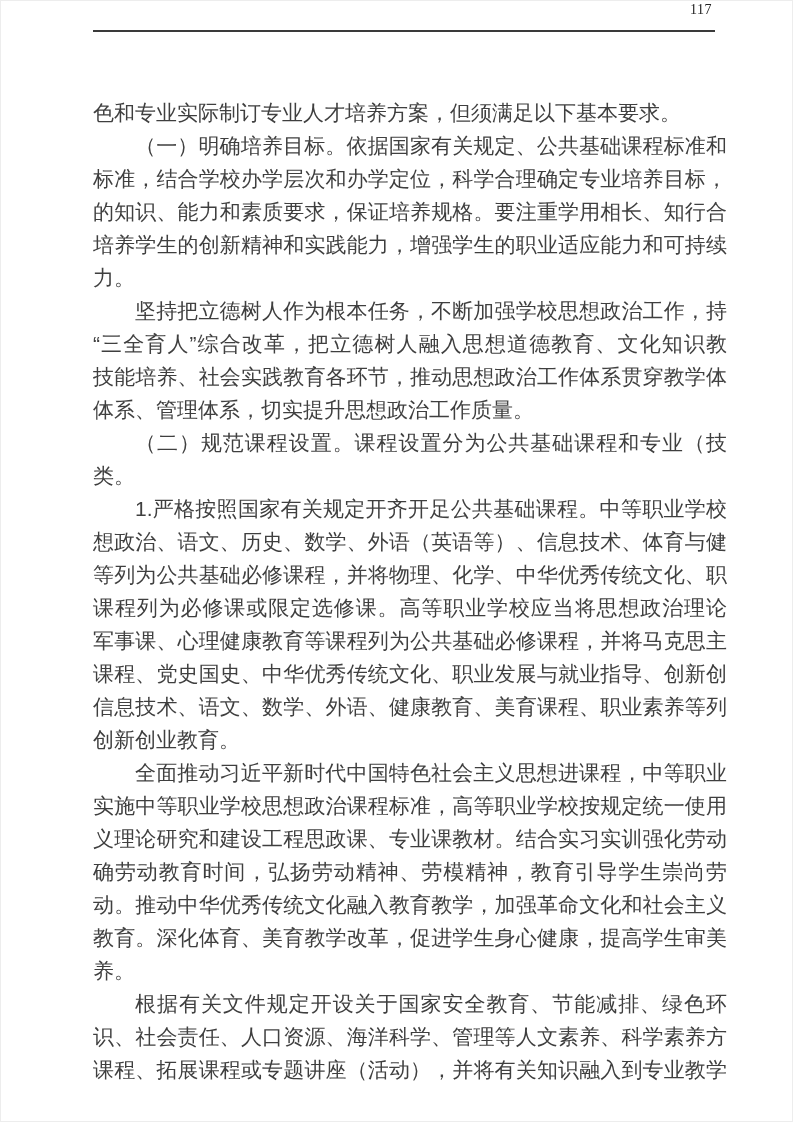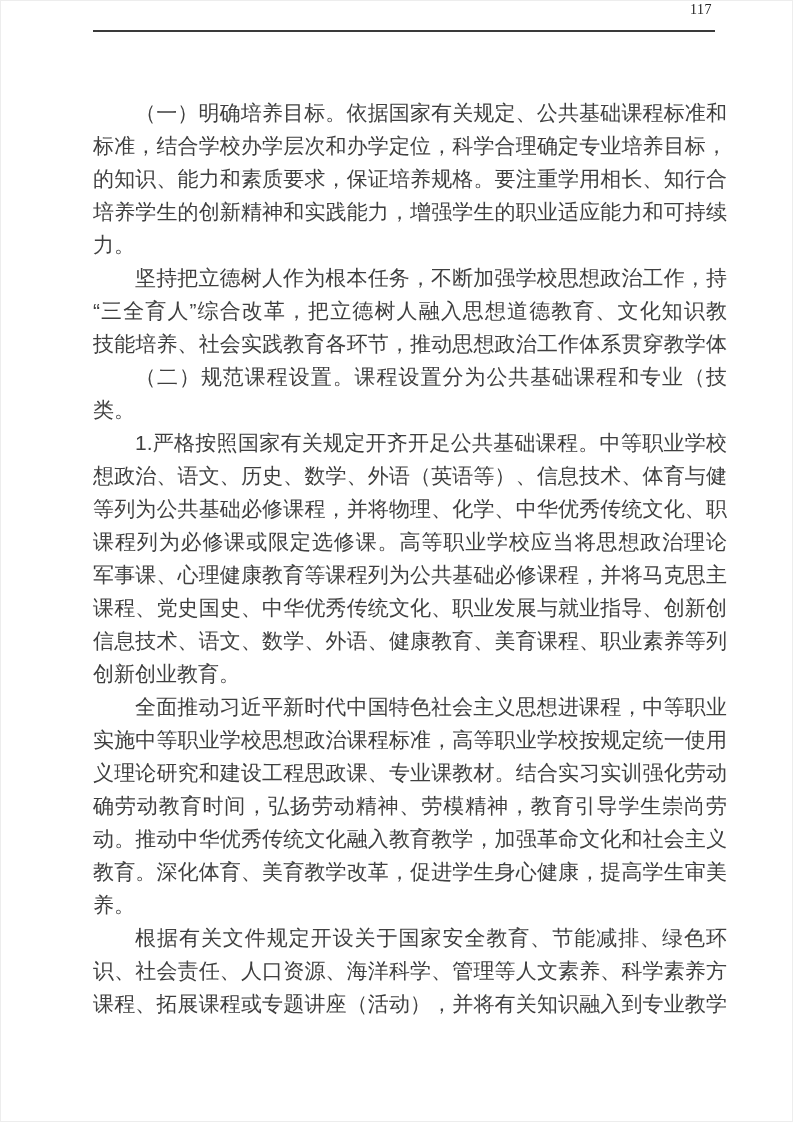--- a/index.html
+++ b/index.html
@@ -58,28 +58,30 @@
     text-justify: inter-ideograph;
   }
 </style>
 </head>
 <body>
 
 <div class="page">
   <span class="page-number">117</span>
   <div class="header-rule"></div>
   <div class="doc-body">
+      <div class="text-line">色和专业实际制订专业人才培养方案，但须满足以下基本要求。</div>
       <div class="text-line indent fill">（一）明确培养目标。依据国家有关规定、公共基础课程标准和专业教学</div>
       <div class="text-line fill">标准，结合学校办学层次和办学定位，科学合理确定专业培养目标，明确学生</div>
       <div class="text-line fill">的知识、能力和素质要求，保证培养规格。要注重学用相长、知行合一，着力</div>
       <div class="text-line fill">培养学生的创新精神和实践能力，增强学生的职业适应能力和可持续发展能</div>
       <div class="text-line">力。</div>
       <div class="text-line indent fill">坚持把立德树人作为根本任务，不断加强学校思想政治工作，持续深化</div>
       <div class="text-line fill">“三全育人”综合改革，把立德树人融入思想道德教育、文化知识教育、技术</div>
       <div class="text-line fill">技能培养、社会实践教育各环节，推动思想政治工作体系贯穿教学体系、教材</div>
+      <div class="text-line">体系、管理体系，切实提升思想政治工作质量。</div>
       <div class="text-line indent fill">（二）规范课程设置。课程设置分为公共基础课程和专业（技能）课程两</div>
       <div class="text-line">类。</div>
       <div class="text-line indent fill">1.严格按照国家有关规定开齐开足公共基础课程。中等职业学校应当将思</div>
       <div class="text-line fill">想政治、语文、历史、数学、外语（英语等）、信息技术、体育与健康、艺术</div>
       <div class="text-line fill">等列为公共基础必修课程，并将物理、化学、中华优秀传统文化、职业素养等</div>
       <div class="text-line fill">课程列为必修课或限定选修课。高等职业学校应当将思想政治理论课、体育、</div>
       <div class="text-line fill">军事课、心理健康教育等课程列为公共基础必修课程，并将马克思主义理论类</div>
       <div class="text-line fill">课程、党史国史、中华优秀传统文化、职业发展与就业指导、创新创业教育、</div>
       <div class="text-line fill">信息技术、语文、数学、外语、健康教育、美育课程、职业素养等列为必修课</div>
       <div class="text-line">创新创业教育。</div>

